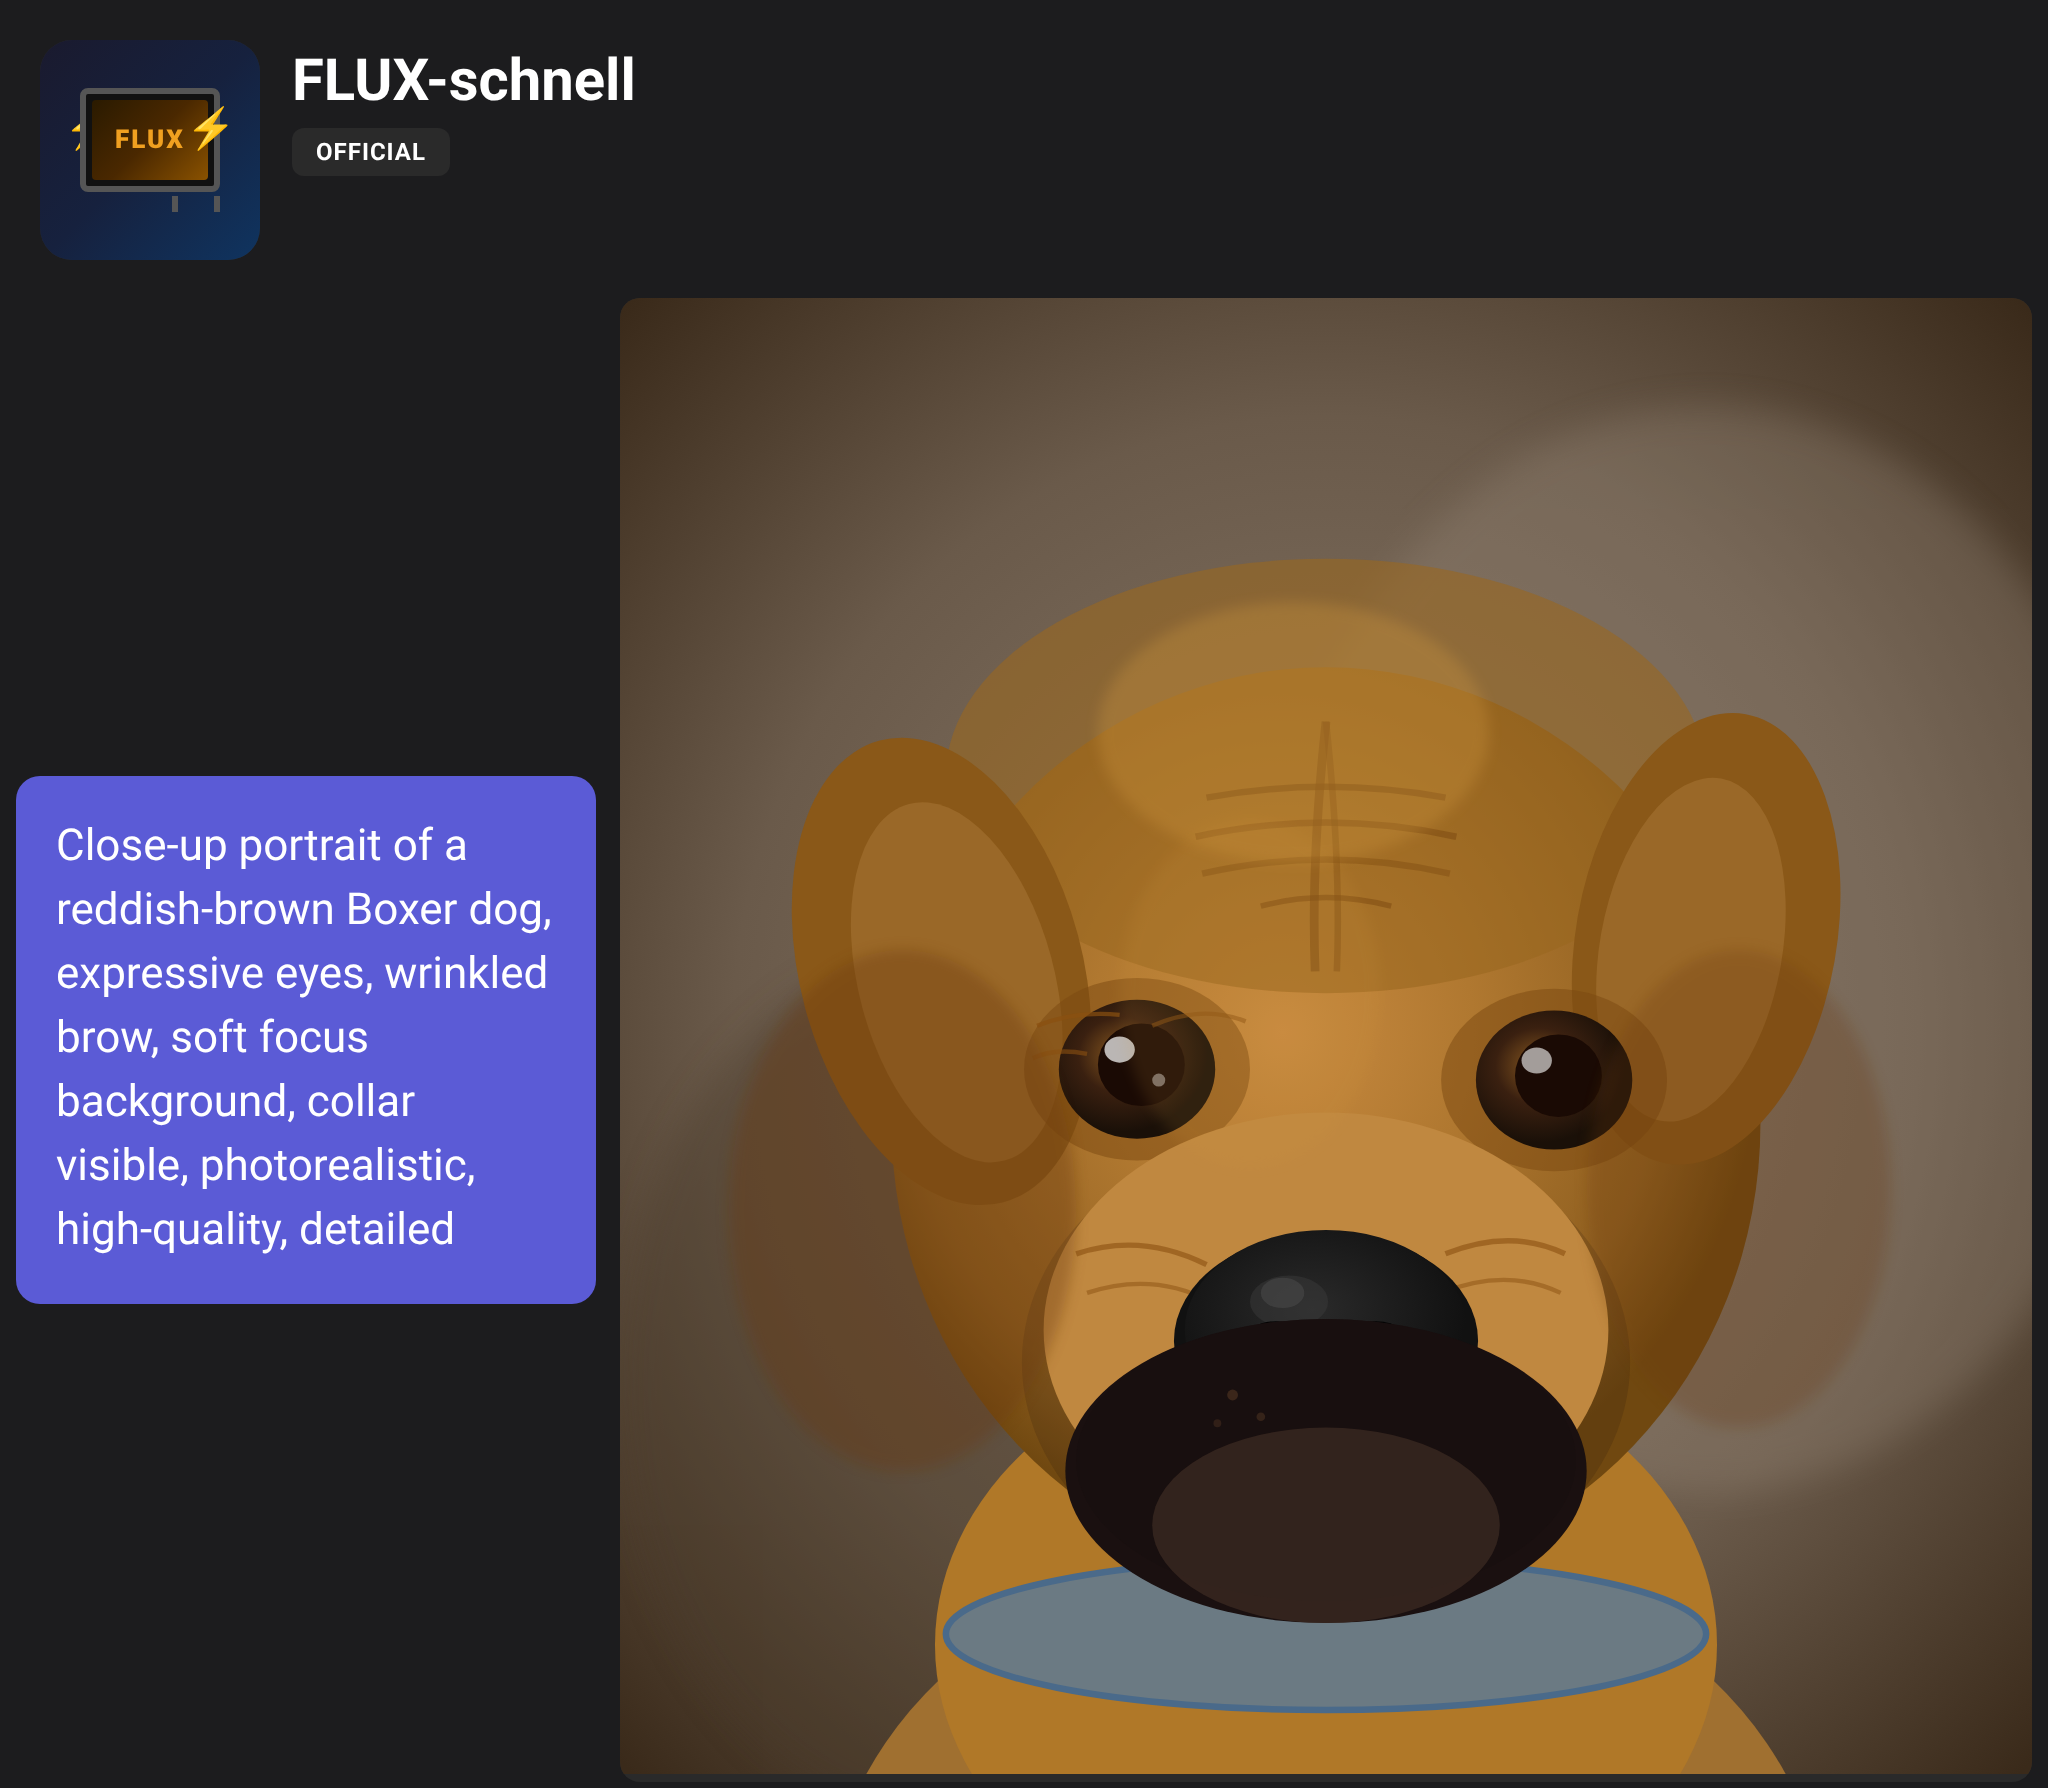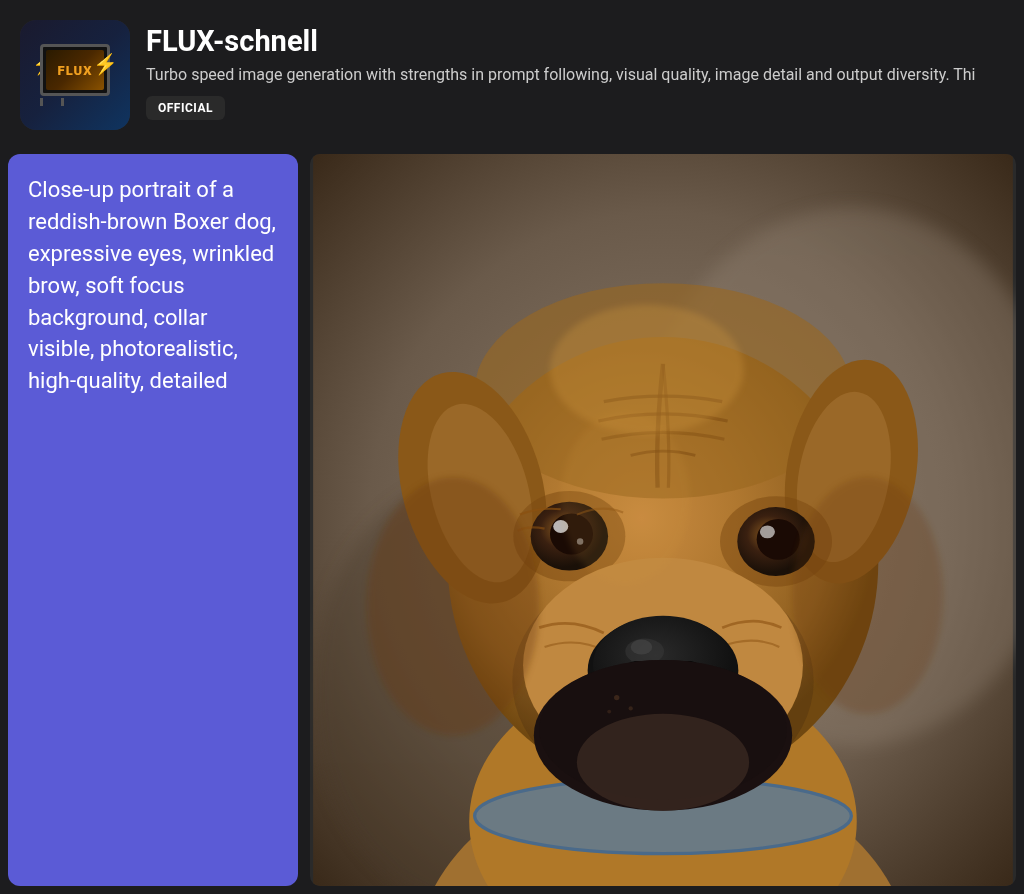--- a/index.html
+++ b/index.html
@@ -55,21 +55,21 @@
       align-items: center;
       justify-content: center;
       position: relative;
     }
 
     
     .flux-tv {
       position: relative;
       display: flex;
       flex-direction: column;
-      align-items: flex-start;
+      align-items: flex-end;
     }
 
     .tv-screen {
       width: 70px;
       height: 52px;
       background: #111;
       border: 3px solid #555;
       border-radius: 4px;
       display: flex;
       align-items: center;
@@ -147,20 +147,21 @@
       padding: 5px 12px;
       border-radius: 6px;
       letter-spacing: 0.5px;
     }
 
     
     .main-content {
       display: flex;
       flex: 1;
       overflow: hidden;
+      align-items: center;
     }
 
     
     .prompt-panel {
       width: 290px;
       min-width: 290px;
       background-color: #5b5bd6;
       padding: 20px;
       border-radius: 12px;
       margin: 8px 0 8px 8px;
@@ -214,21 +215,20 @@
             <div class="tv-leg"></div>
             <div class="tv-leg"></div>
           </div>
           <span class="lightning-right">⚡</span>
         </div>
       </div>
     </div>
 
     <div class="header-text">
       <div class="app-title">FLUX-schnell</div>
-      <div class="app-description">Turbo speed image generation with strengths in prompt following, visual quality, image detail and output diversity. Thi</div>
       <span class="official-badge">OFFICIAL</span>
     </div>
   </div>
 
   <div class="main-content">
 
     <div class="prompt-panel">
       <p class="prompt-text">Close-up portrait of a reddish-brown Boxer dog, expressive eyes, wrinkled brow, soft focus background, collar visible, photorealistic, high-quality, detailed</p>
     </div>
 

